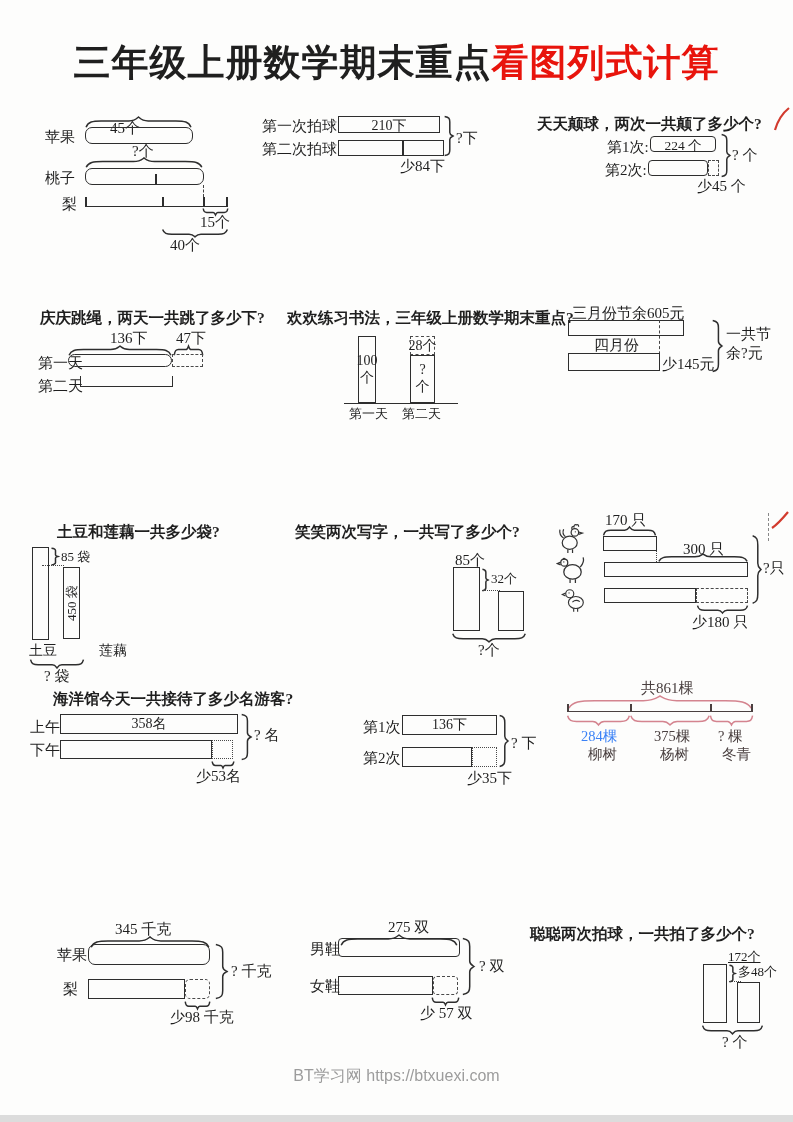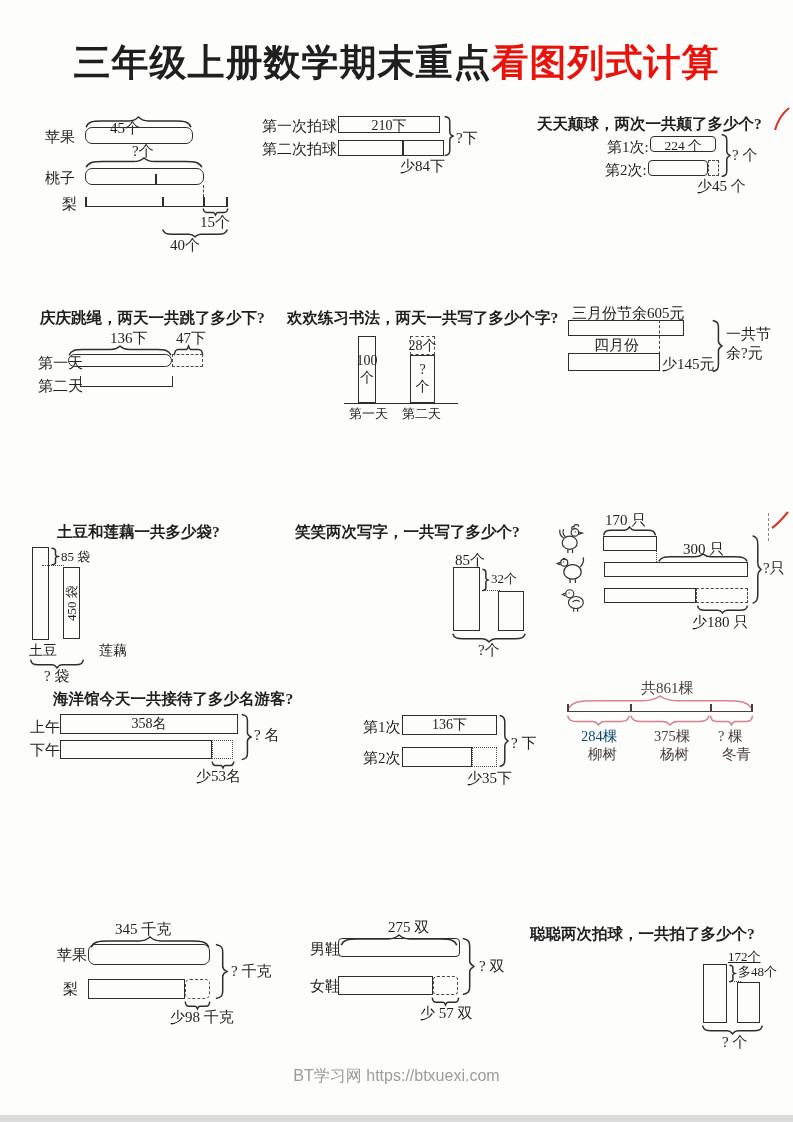--- a/index.html
+++ b/index.html
@@ -113,21 +113,21 @@
     </svg>
   <svg class="brace" style="left:174px;top:346px;width:29px;height:10px;" viewBox="0 0 100 14" preserveAspectRatio="none">
       <use href="#btop"></use>
     </svg>
   <span class="lbl" style="left:38px;top:355px;">第一天</span>
   <div class="bar rounded" style="left:68px;top:354px;width:104px;height:13px;"></div>
   <div class="bar dashedbar" style="left:172px;top:354px;width:31px;height:13px;"></div>
   <span class="lbl" style="left:38px;top:378px;">第二天</span>
   <div class="bar open-top" style="left:80px;top:376px;width:93px;height:11px;"></div>
 
-  <span class="lbl q" style="left:287px;top:309px;">欢欢练习书法，两天一共写了多少个字?</span>
+  <span class="lbl q" style="left:287px;top:309px;">欢欢练习书法，三年级上册数学期末重点?</span>
   <div class="bar stack" style="left:358px;top:336px;width:18px;height:67px;">
     <span class="sm">100</span>
     <span class="sm">个</span>
   </div>
   <div class="bar dashedbar" style="left:410px;top:336px;width:25px;height:19px;">
       <span class="xs">28个</span>
     </div>
   <div class="bar stack" style="left:410px;top:355px;width:25px;height:48px;">
     <span class="sm">?</span>
     <span class="sm">个</span>
@@ -272,21 +272,21 @@
   <div class="tick" style="left:751px;top:704px;height:8px;background:#4a4040;"></div>
   <svg class="brace pink" style="left:567px;top:715px;width:63px;height:10px;" viewBox="0 0 100 14" preserveAspectRatio="none">
       <use href="#bbot"></use>
     </svg>
   <svg class="brace pink" style="left:630px;top:715px;width:80px;height:10px;" viewBox="0 0 100 14" preserveAspectRatio="none">
       <use href="#bbot"></use>
     </svg>
   <svg class="brace pink" style="left:710px;top:715px;width:43px;height:10px;" viewBox="0 0 100 14" preserveAspectRatio="none">
       <use href="#bbot"></use>
     </svg>
-  <span class="lbl" style="left:581px;top:729px;font-size:14.5px;color:#0c4a6e;">284棵</span>
+  <span class="lbl" style="left:581px;top:729px;font-size:14.5px;color:#3b82f6;">284棵</span>
   <span class="lbl" style="left:654px;top:729px;font-size:14.5px;color:#4a4040;">375棵</span>
   <span class="lbl" style="left:718px;top:729px;font-size:14.5px;color:#4a4040;">? 棵</span>
   <span class="lbl" style="left:588px;top:747px;font-size:14.5px;color:#4a4040;">柳树</span>
   <span class="lbl" style="left:660px;top:747px;font-size:14.5px;color:#4a4040;">杨树</span>
   <span class="lbl" style="left:722px;top:747px;font-size:14.5px;color:#4a4040;">冬青</span>
 
   <span class="lbl" style="left:115px;top:921px;">345 千克</span>
   <svg class="brace" style="left:90px;top:937px;width:120px;height:11px;" viewBox="0 0 100 14" preserveAspectRatio="none">
       <use href="#btop"></use>
     </svg>

